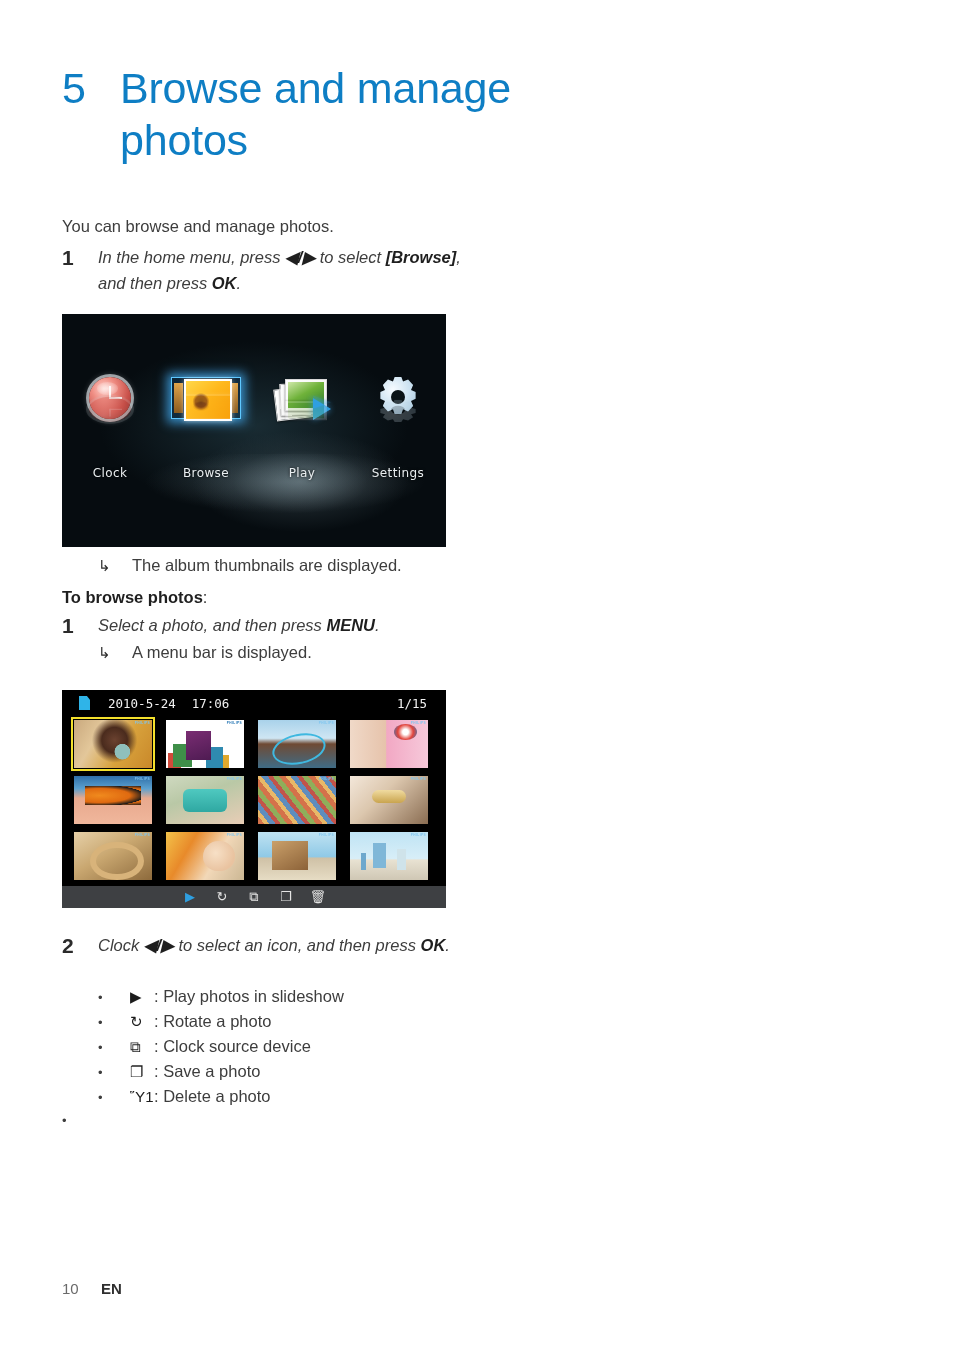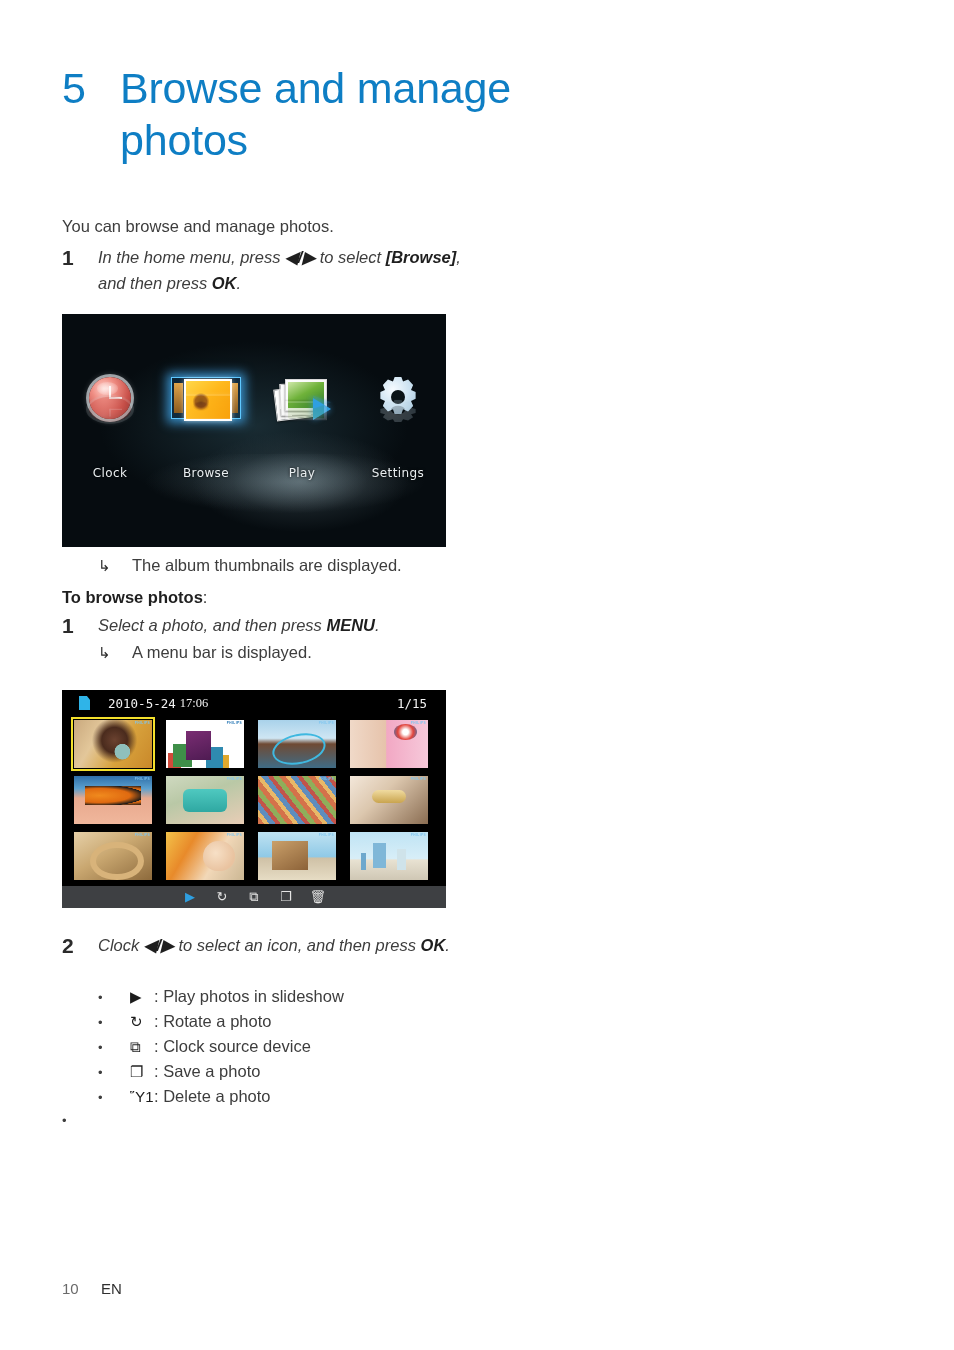--- a/index.html
+++ b/index.html
@@ -164,21 +164,21 @@
   .footer {
     position: absolute;
     left: 62px;
     top: 1280px;
     display: flex;
     align-items: baseline;
     font-size: 15px;
     color: #6a6a6a;
   }
   .footer .pg { width: 39px; flex: 0 0 39px; }
-  .footer .lang { font-weight: normal; color: #2f2f2f; font-size: 15px; }
+  .footer .lang { font-weight: bold; color: #2f2f2f; font-size: 15px; }
 
   
   .screen-home {
     position: absolute;
     left: 62px;
     top: 314px;
     width: 384px;
     height: 233px;
     overflow: hidden;
     background: #000;
@@ -351,21 +351,21 @@
     font-size: 12.5px;
     letter-spacing: 0px;
   }
   .grid-topbar .fileicon {
     width: 11px; height: 14px;
     margin-left: 17px;
     background: #2fb4e8;
     clip-path: polygon(0 0, 72% 0, 100% 26%, 100% 100%, 0 100%);
   }
   .grid-topbar .date { margin-left: 18px; }
-  .grid-topbar .time { margin-left: 4px; font-family: Liberation Serif, serif; }
+  .grid-topbar .time { margin-left: 16px; }
   .grid-topbar .count { margin-left: auto; margin-right: 19px; }
 
   .thumbs {
     position: absolute;
     left: 0; right: 0;
     top: 26px;
     height: 170px;
     padding: 0 12px;
     box-sizing: border-box;
   }

